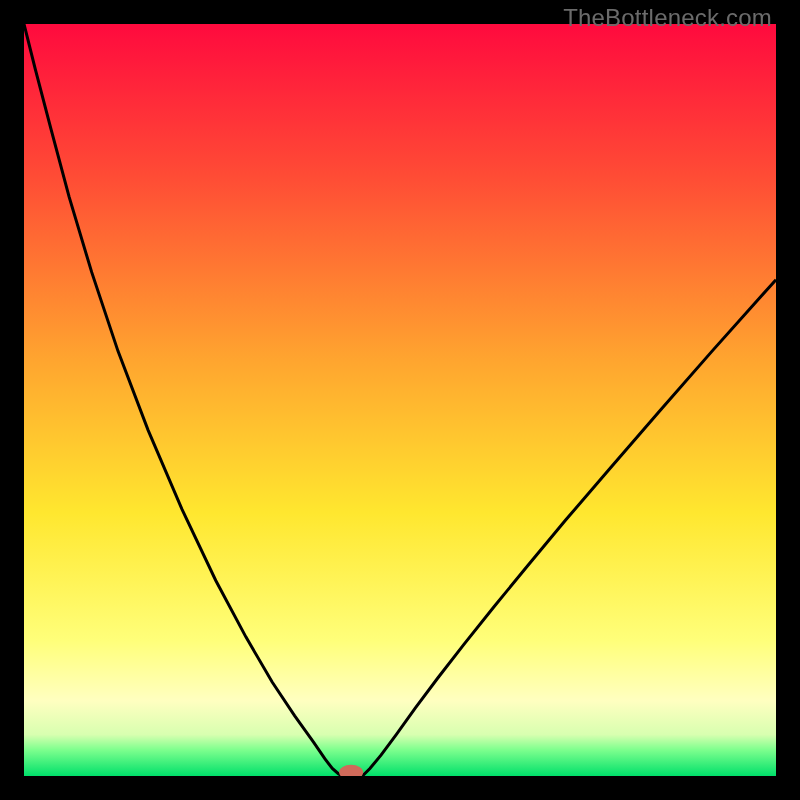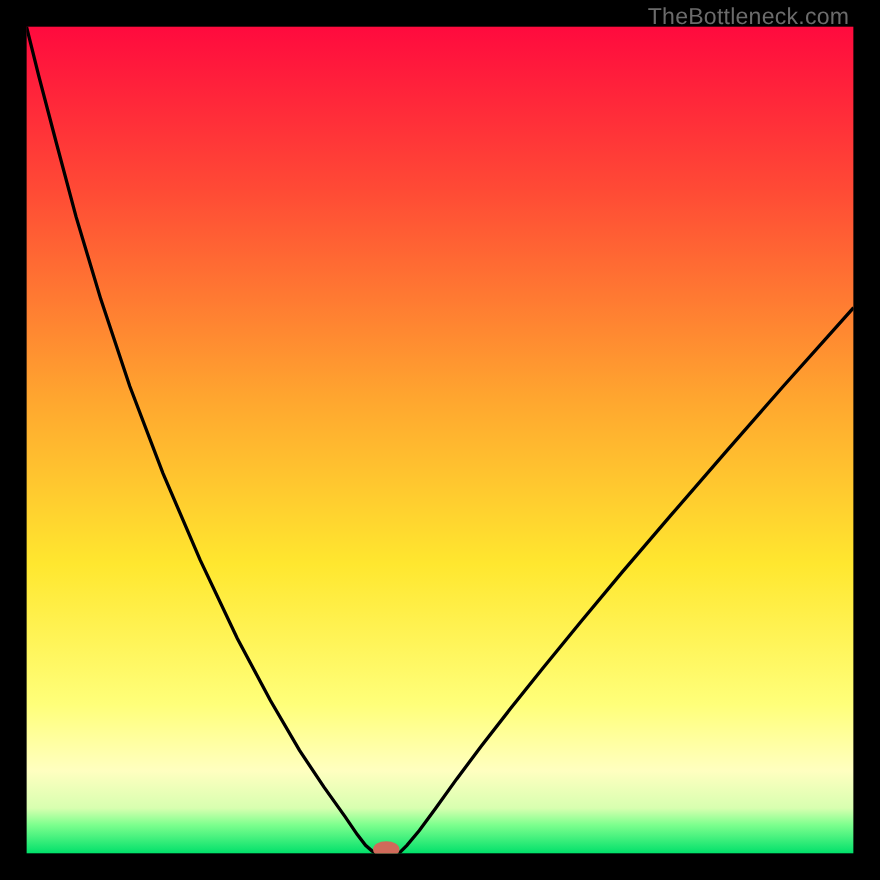--- a/index.html
+++ b/index.html
@@ -24,21 +24,21 @@
     left: 0;
     top: 0;
     width: 752px;
     height: 752px;
   }
   .watermark {
     position: absolute;
     top: 4px;
     right: 28px;
     color: #6b6b6b;
-    font-size: 21px;
+    font-size: 24px;
     letter-spacing: 0.2px;
     font-weight: 500;
     user-select: none;
   }
 </style>
 </head>
 <body>
 
 <div class="frame">
   <svg class="plot" viewBox="0 0 752 752" preserveAspectRatio="none">

